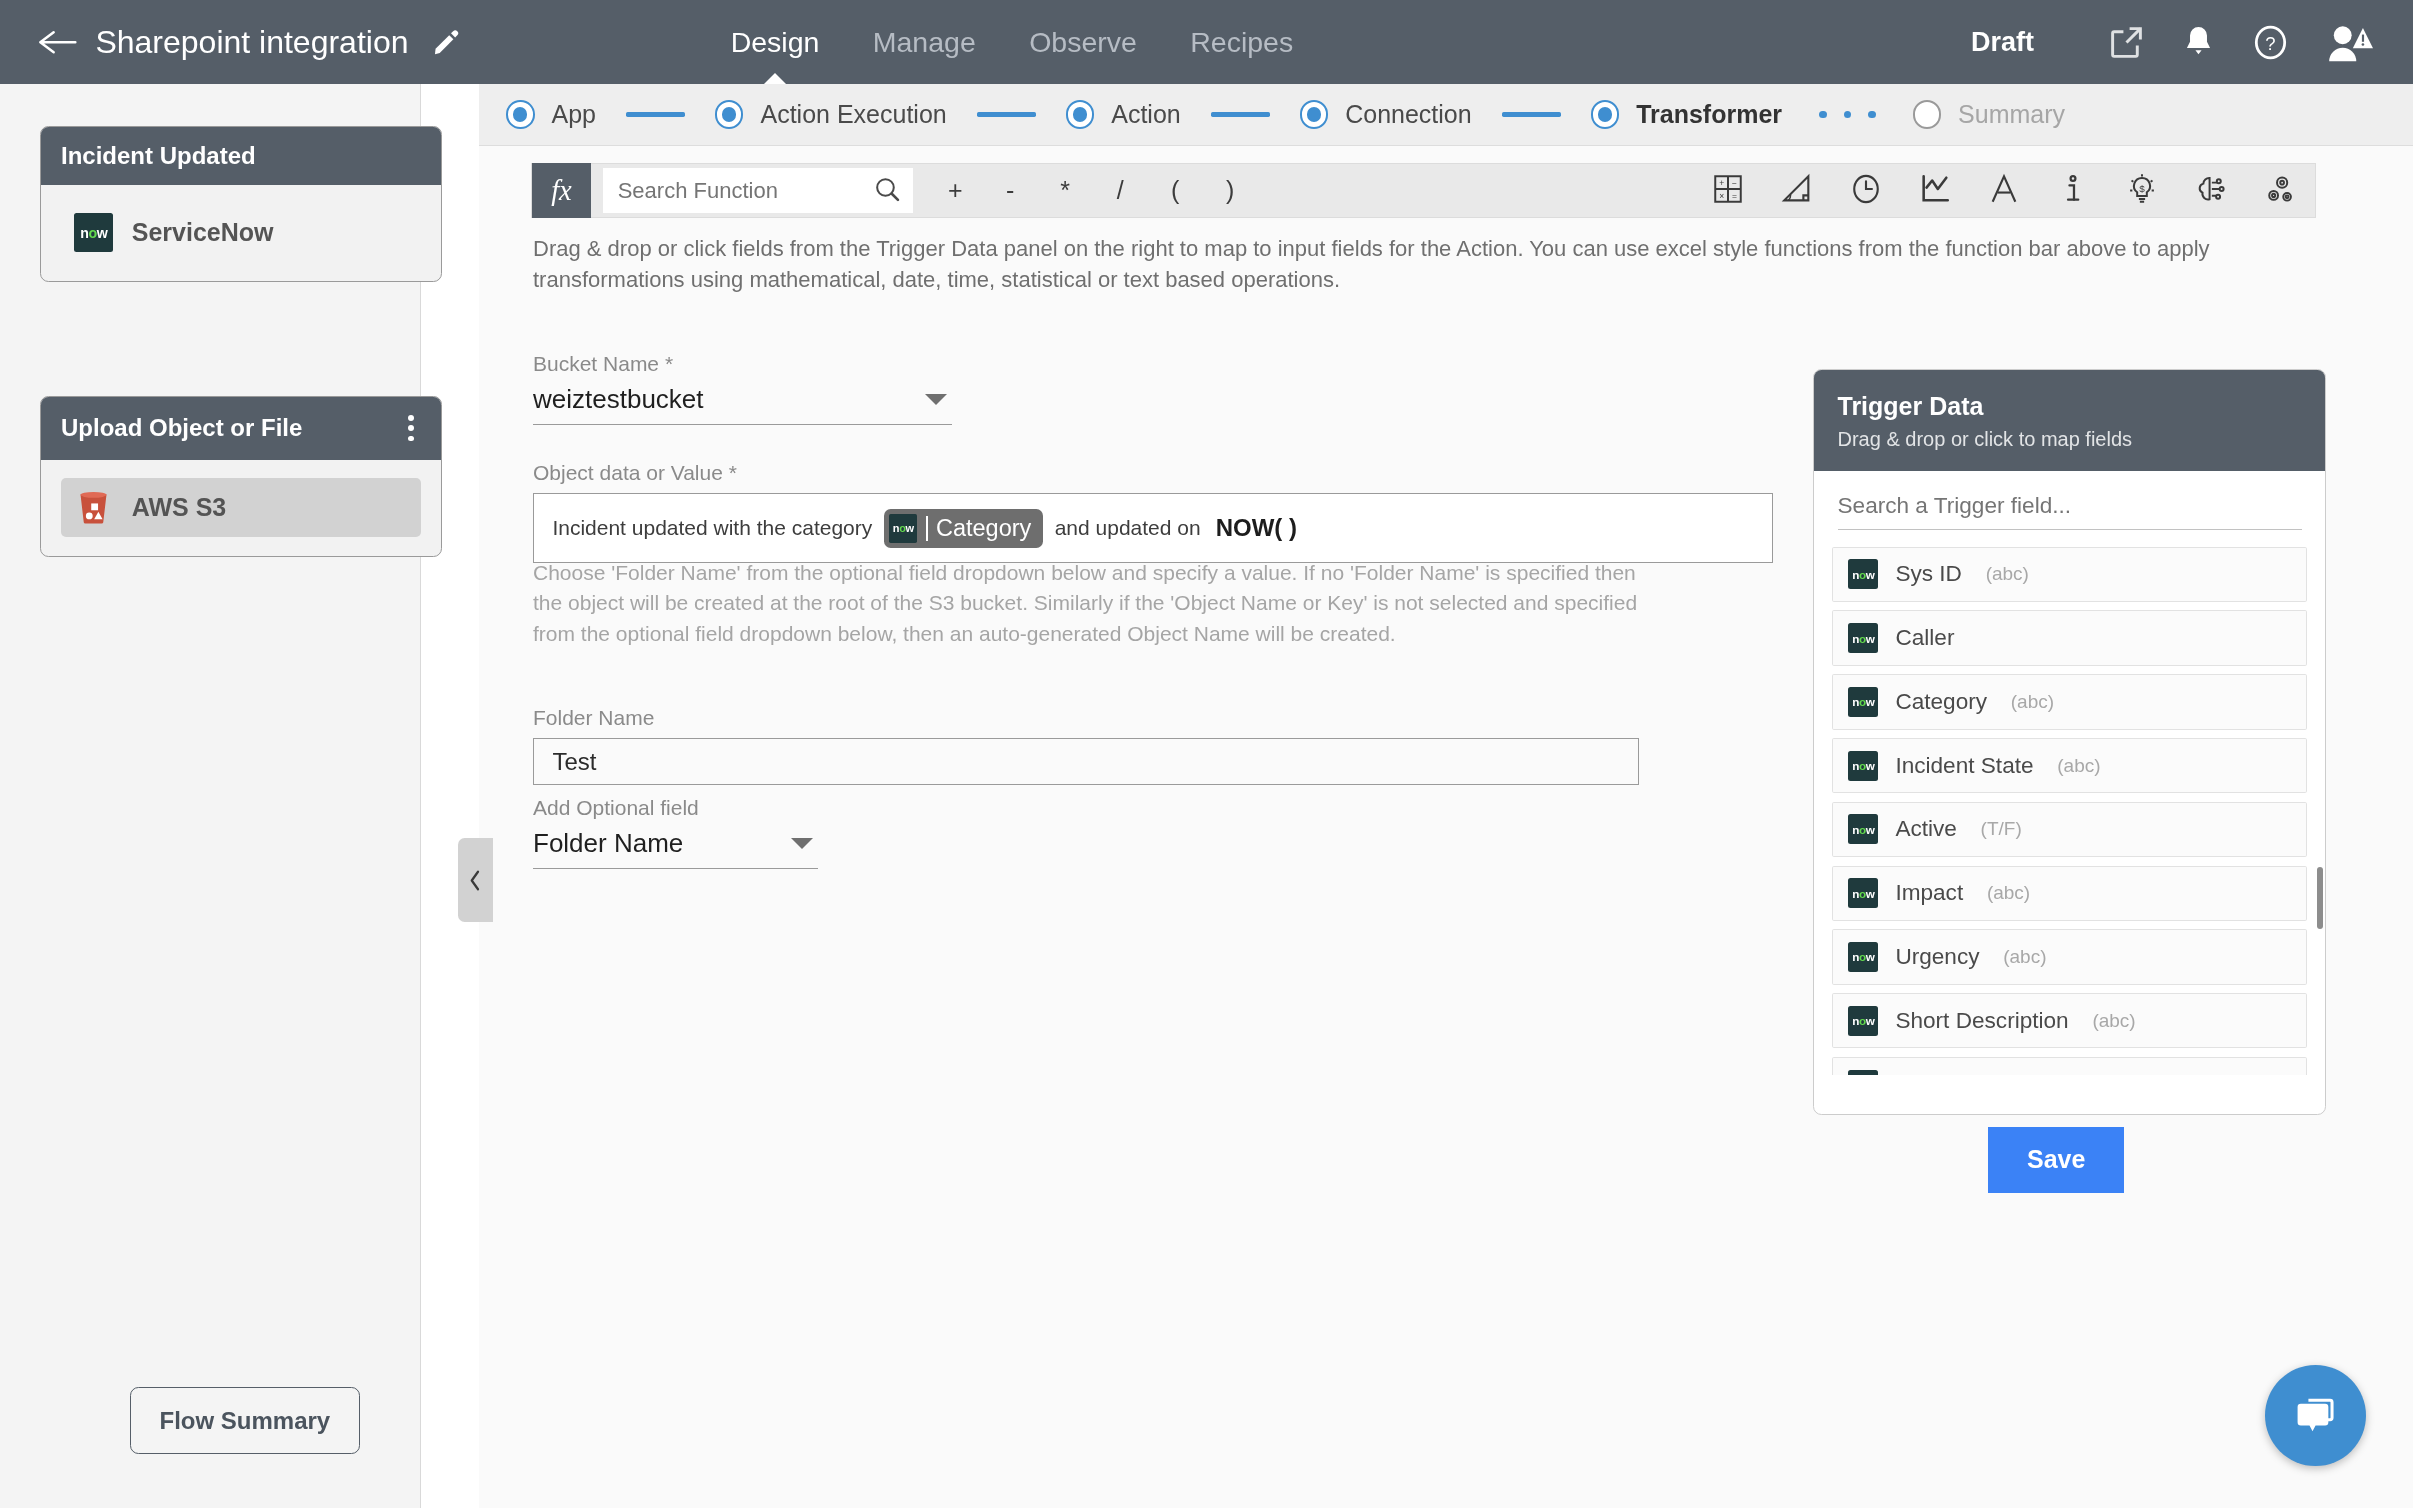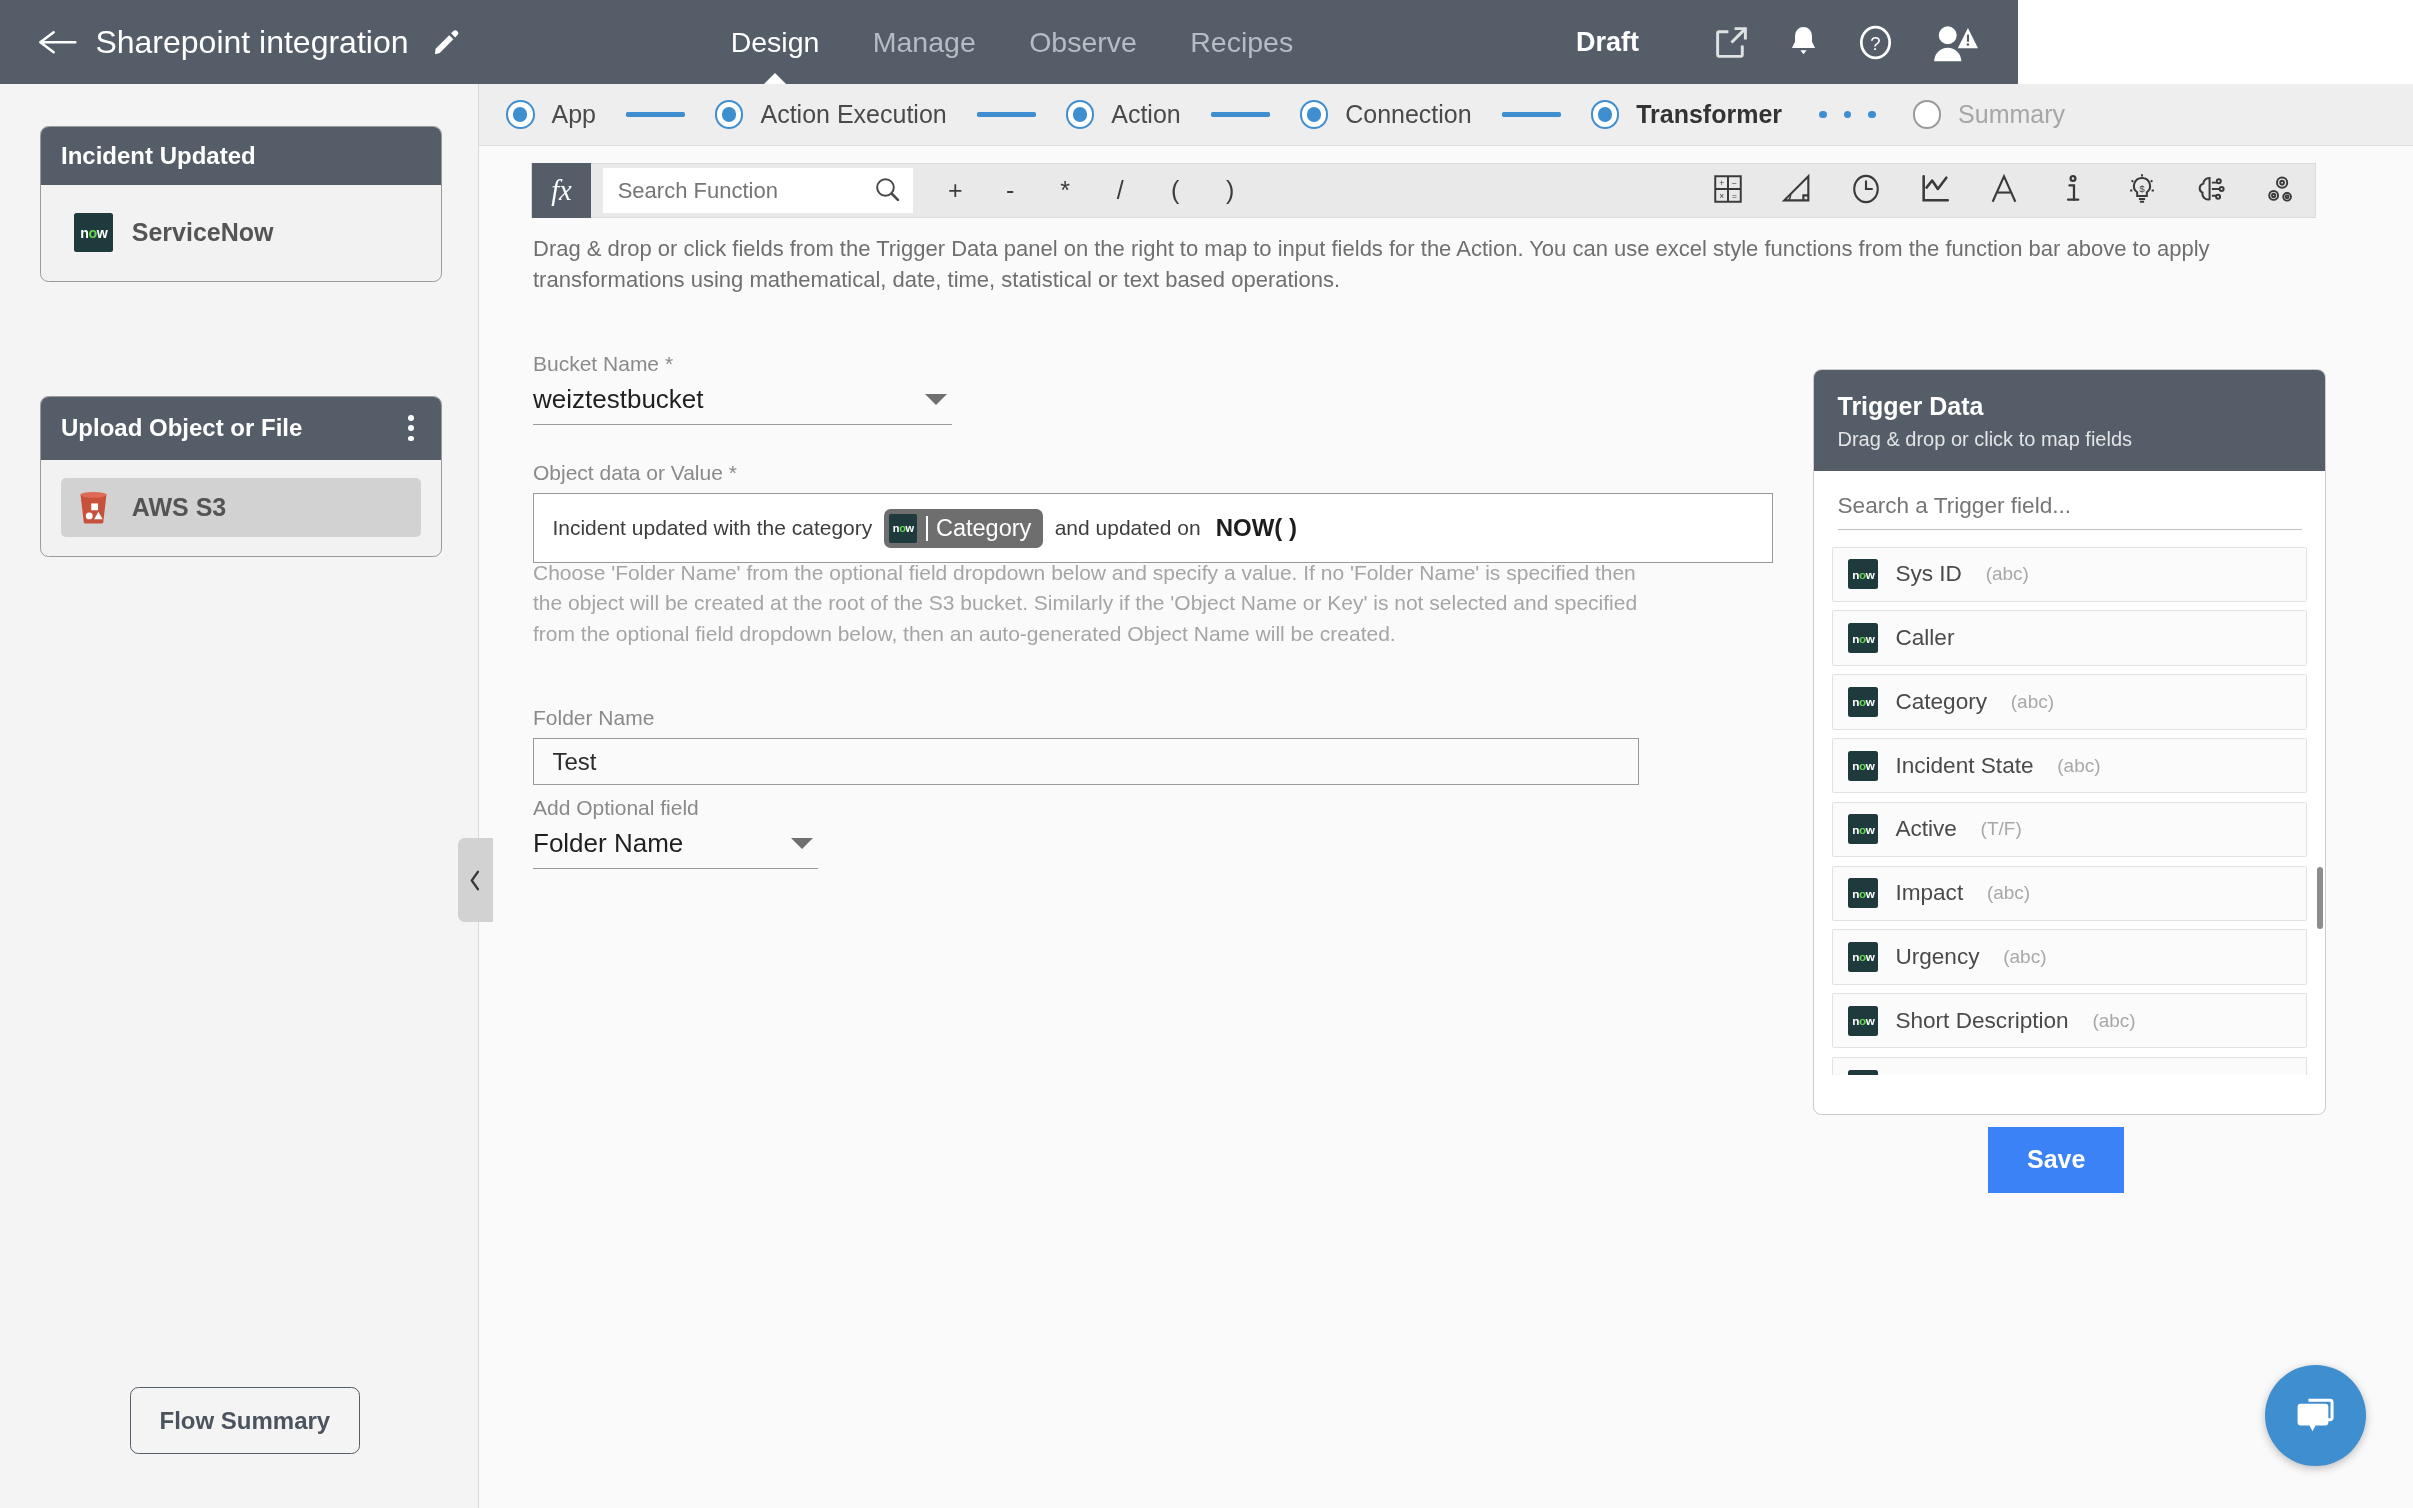--- a/index.html
+++ b/index.html
@@ -6,21 +6,21 @@
   html, body {
     width: 2413px; height: 1508px;
     font-family: "Liberation Sans", sans-serif;
     background: #ffffff;
     overflow: hidden;
   }
   .app { position: relative; width: 2413px; height: 1508px; }
 
   
   .header {
-    position: absolute; top: 0; left: 0; width: 2018px; height: 84px;
+    position: absolute; top: 0; left: 0; width: 2413px; height: 84px;
     background: #555e68; display: flex; align-items: center;
   }
   .hdr-left { display: flex; align-items: center; gap: 18.4px; padding-left: 37px; }
   .back-arrow {
     width: 40px; height: 34px; color: #ffffff; cursor: pointer;
     display: flex; align-items: center; justify-content: center;
   }
   .app-title { color: #ffffff; font-size: 32px; font-weight: 400; white-space: nowrap; }
   .edit-pencil { width: 28.5px; height: 28.5px; margin-left: 5px; cursor: pointer; }
 
@@ -36,21 +36,21 @@
     border-bottom: 11.7px solid #ffffff;
   }
 
   .hdr-right { position: absolute; right: 40px; top: 0; height: 84px; display: flex; align-items: center; gap: 35px; }
   .draft-label { color: #ffffff; font-size: 27px; font-weight: bold; margin-right: 39px; }
   .hdr-icon { width: 37px; height: 37px; cursor: pointer; color: #e6e8ea; position: relative; }
   .avatar-wrap { position: relative; width: 49px; height: 39px; }
 
   
   .sidebar {
-    position: absolute; top: 84px; left: 0; width: 479px; height: 1425px;
+    position: absolute; top: 84px; left: 0; width: 421px; height: 1425px;
     background: #f4f4f4; border-right: 0.8px solid #d9d9d9;
   }
   .flow-card {
     position: absolute; left: 40px; width: 402px;
     border: 0.8px solid #9a9a9a; border-radius: 8.4px; overflow: hidden;
     background: #f2f2f2;
   }
   .flow-card.one { top: 42px; }
   .flow-card.two { top: 312px; }
   .flow-card-head {

